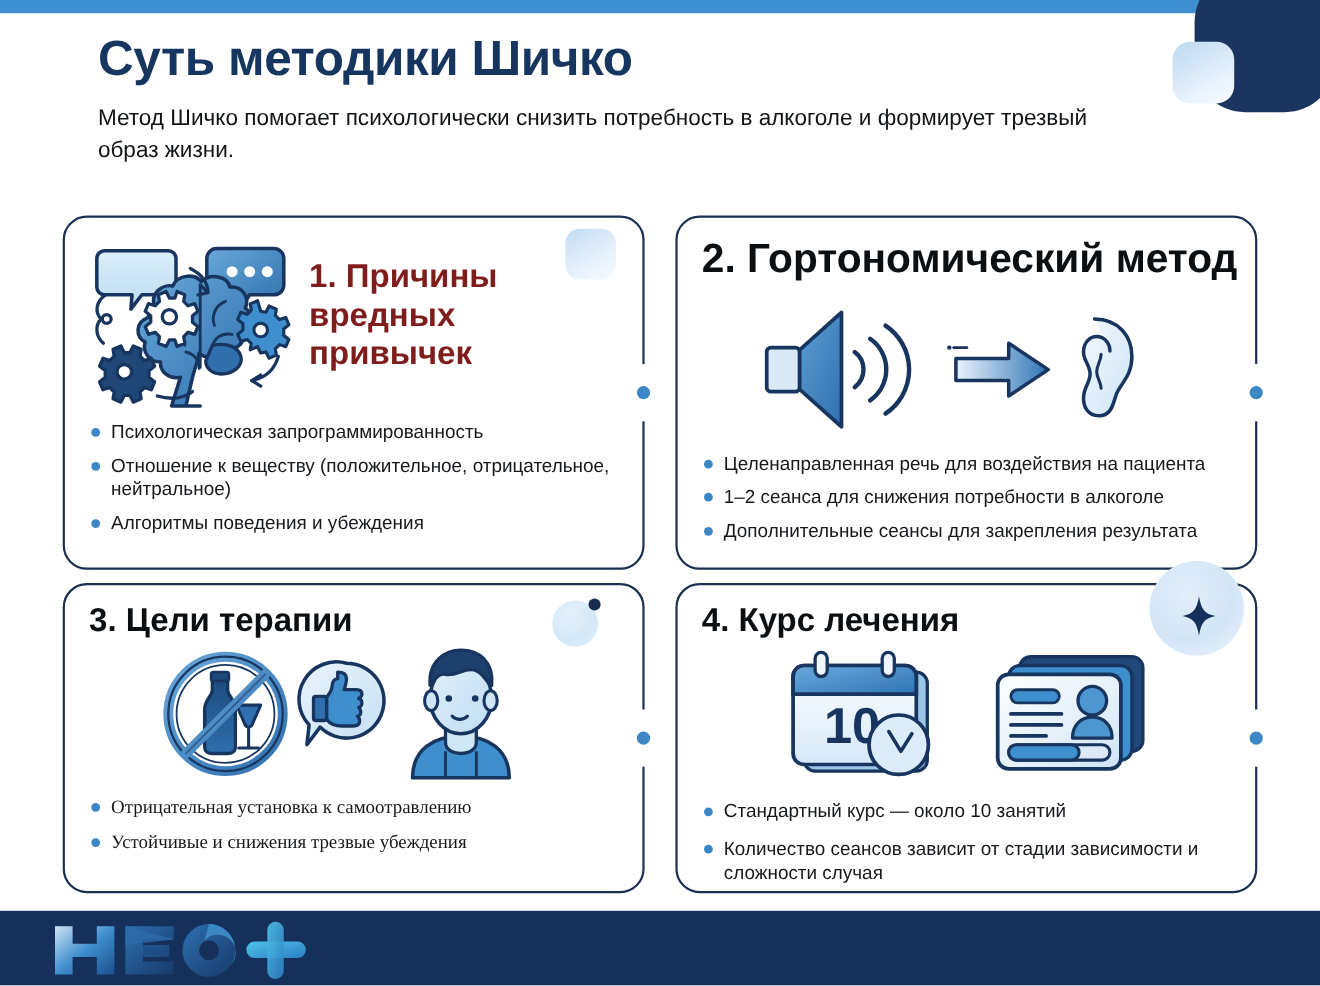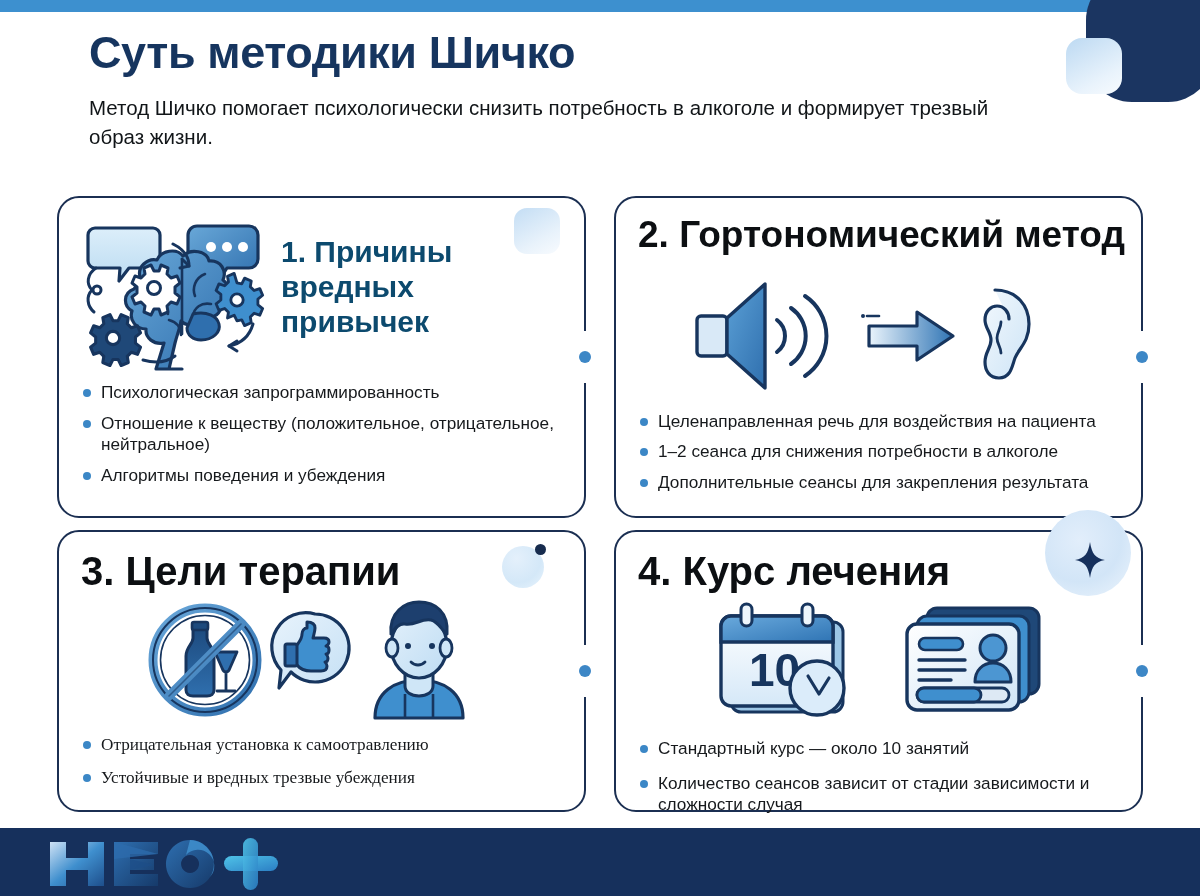--- a/index.html
+++ b/index.html
@@ -110,28 +110,28 @@
   .c1-top {
     display: flex;
     align-items: flex-start;
     gap: 10px;
     height: 160px;
   }
   .c1-icon { flex: 0 0 190px; padding-top: 6px; }
   .c1-title {
     font-size: 30px;
     font-weight: 700;
-    color: #0c4a6e;
+    color: #7f1d1d;
     line-height: 1.17;
     padding-top: 20px;
   }
 
   
   .card-title {
-    font-size: 40px;
+    font-size: 30px;
     font-weight: 700;
     color: #0c0f12;
     line-height: 1.15;
     white-space: nowrap;
   }
   .card-title.c2 { font-size: 37px; }
 
   .icon-row {
     display: flex;
     align-items: center;
@@ -391,21 +391,21 @@
           <ellipse cx="245" cy="50" rx="6" ry="9" fill="#cfe6f7" stroke="#17355e" stroke-width="2.8"></ellipse>
           <ellipse cx="299" cy="50" rx="6" ry="9" fill="#cfe6f7" stroke="#17355e" stroke-width="2.8"></ellipse>
           <path d="M244 36 c-2 -22 14 -32 28 -32 c16 0 30 10 28 32 c-6 -4 -8 -12 -16 -14 c-10 -2 -16 6 -26 4 c-6 -1 -10 4 -14 10 z" fill="#1d3f6e" stroke="#17355e" stroke-width="3" stroke-linejoin="round"></path>
           <circle cx="261" cy="48" r="3" fill="#17355e"></circle>
           <circle cx="285" cy="48" r="3" fill="#17355e"></circle>
           <path d="M264 64 c4 4 10 4 14 0" fill="none" stroke="#17355e" stroke-width="2.8" stroke-linecap="round"></path>
         </svg>
       </div>
       <ul class="bullets c3-bullets">
         <li>Отрицательная установка к самоотравлению</li>
-        <li>Устойчивые и вредных трезвые убеждения</li>
+        <li>Устойчивые и снижения трезвые убеждения</li>
       </ul>
     </div>
   </div>
 
   <div class="card">
     <div class="card-dot"></div>
     <div class="deco-big-circle" style="right:10px;top:-22px;"></div>
     <div class="deco-sparkle" style="right:36px;top:10px;">
       <svg width="30" height="36" viewBox="0 0 30 36">
         <path d="M15 0 C17 12 20 16 30 18 C20 20 17 24 15 36 C13 24 10 20 0 18 C10 16 13 12 15 0 Z" fill="#16305c"></path>

